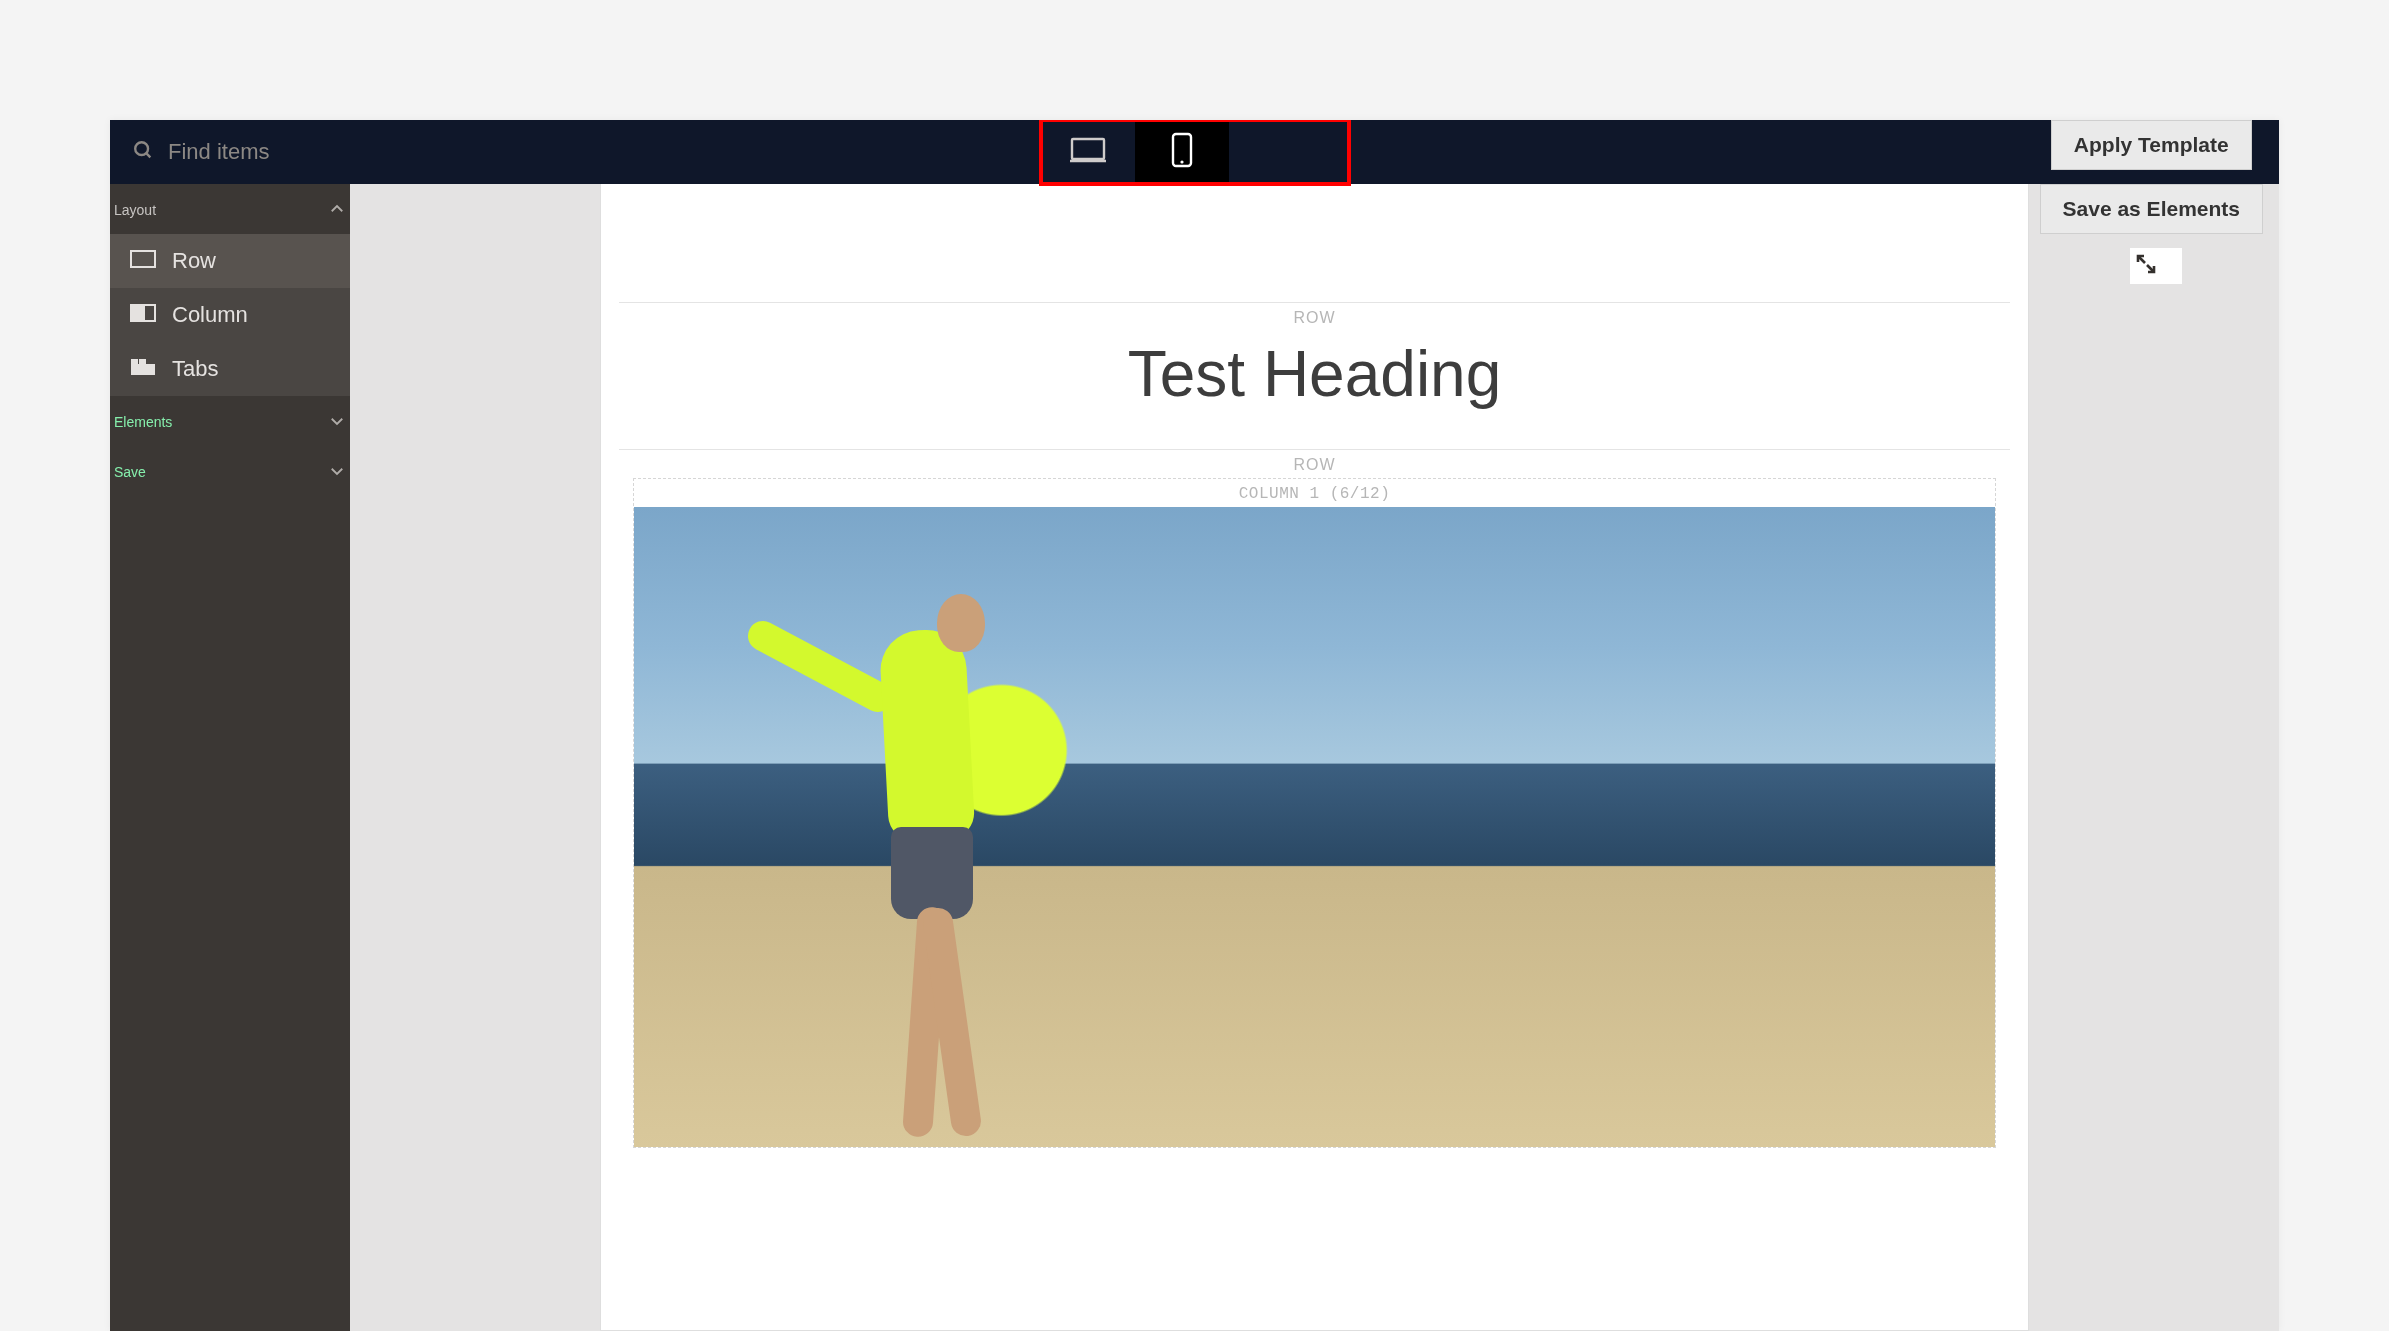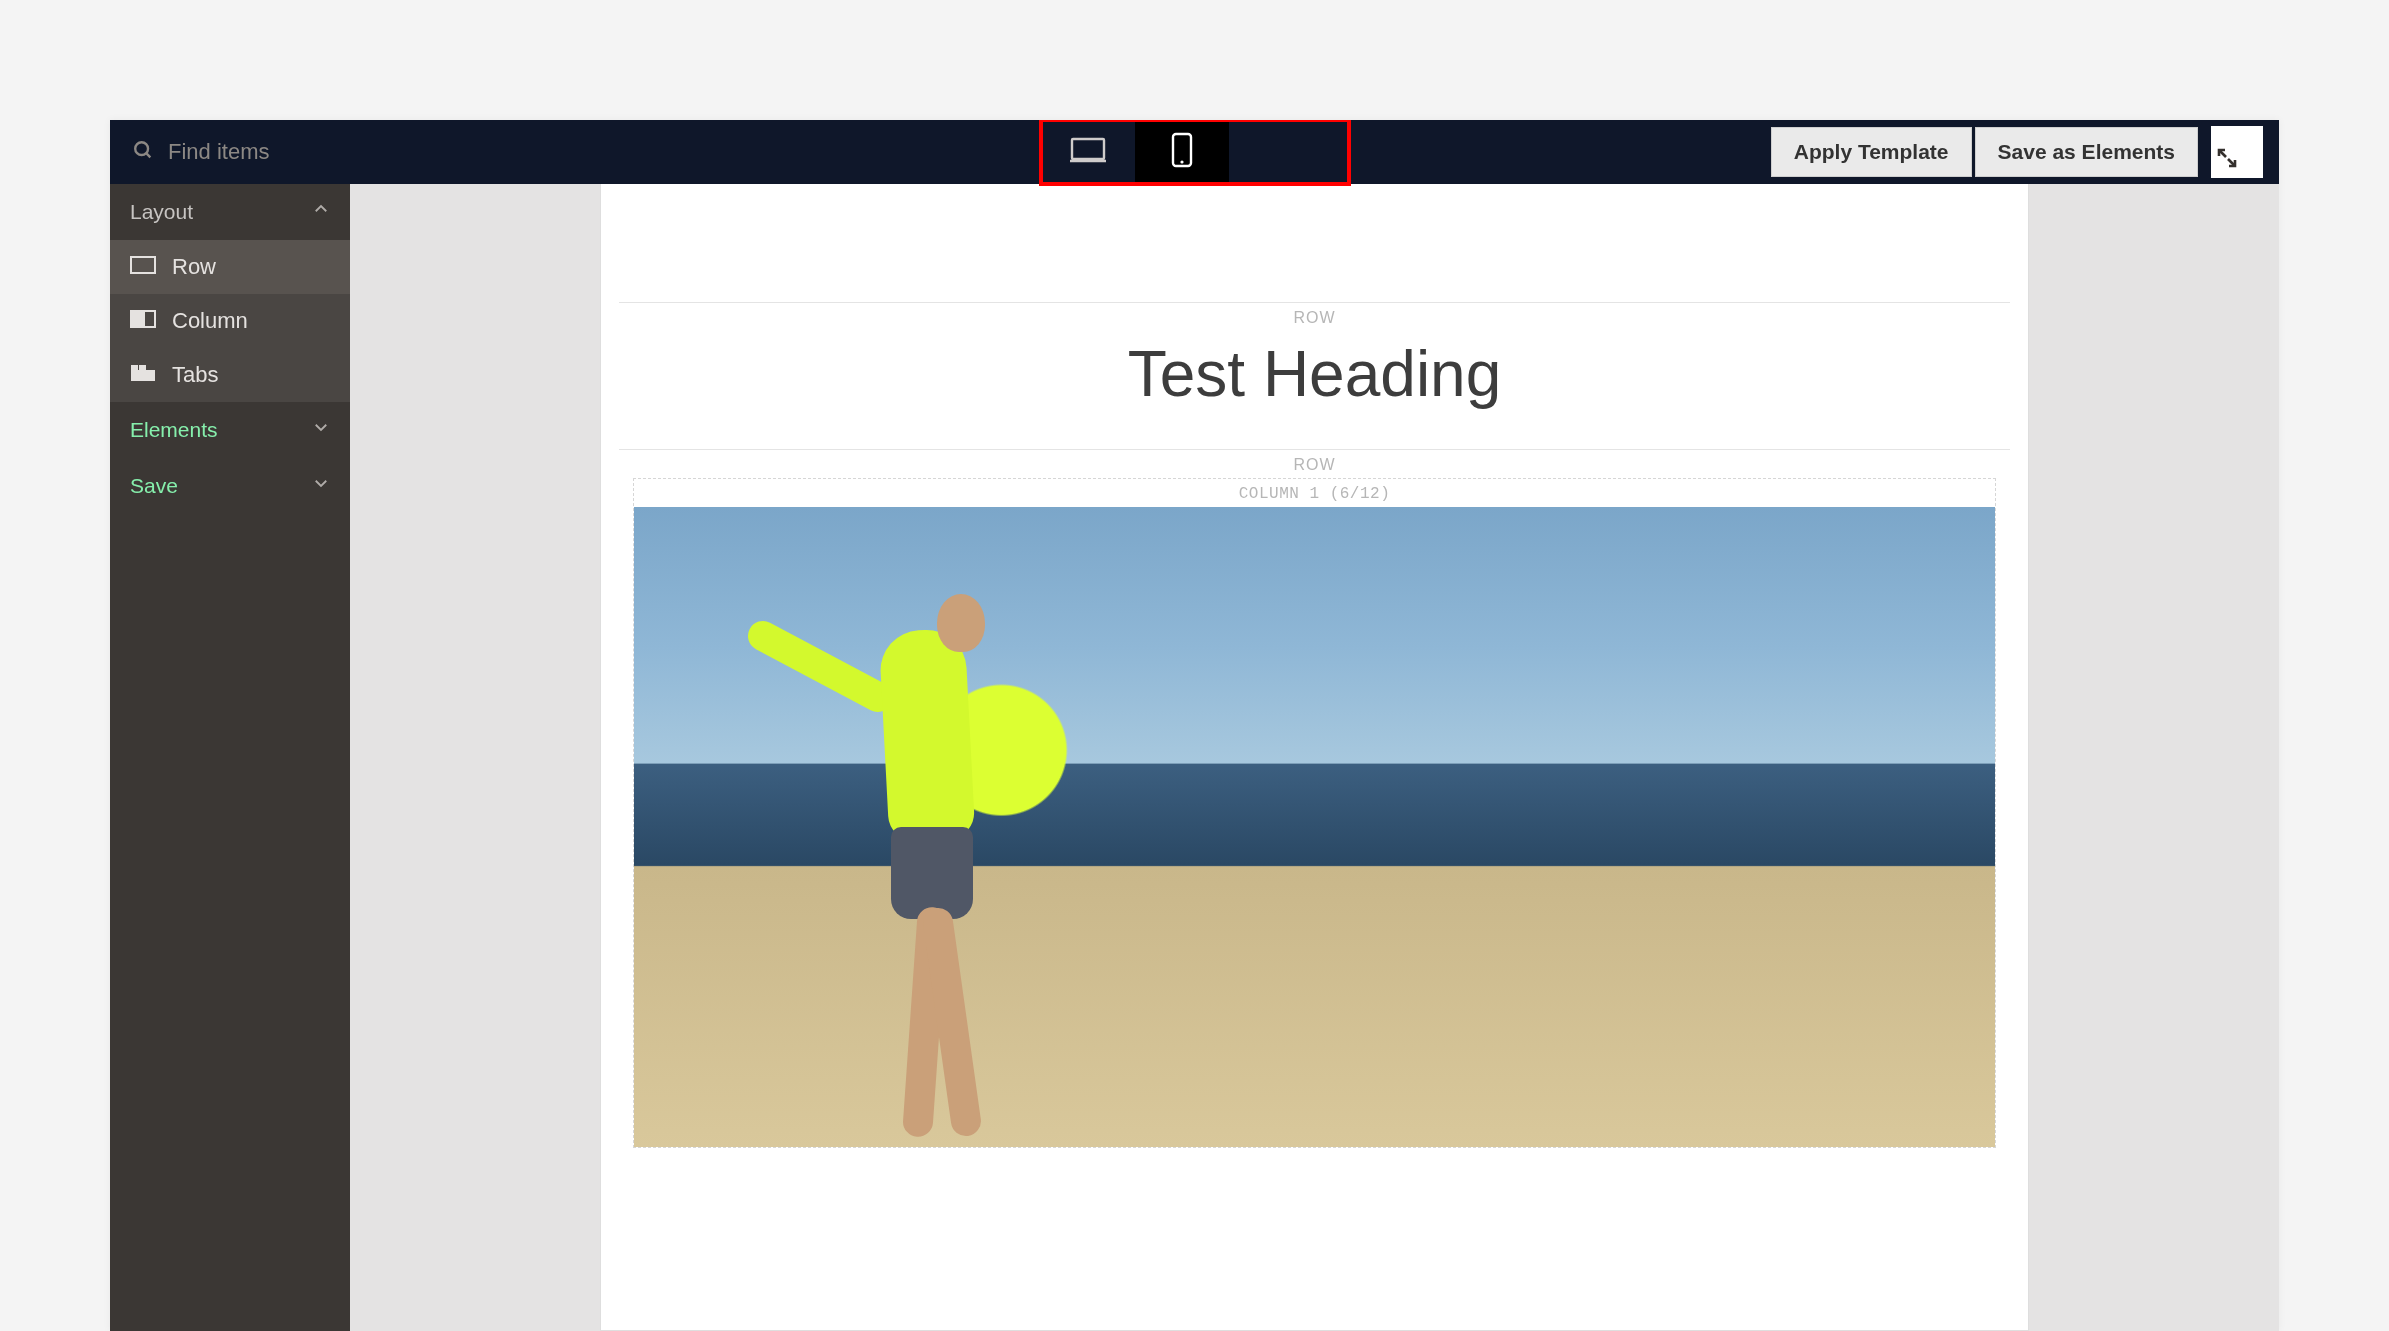--- a/index.html
+++ b/index.html
@@ -65,23 +65,24 @@
     justify-content: center;
     cursor: pointer;
   }
   .vp-btn.active { background: #000; }
   .vp-btn svg { stroke: #cfcccb; }
   .vp-btn.active svg { stroke: #fff; }
   .topbar-right {
     margin-left: auto;
     display: flex;
     align-items: center;
-    gap: 3px;
+    gap: 14px;
     padding-right: 16px;
     height: 100%;
+    flex-direction: column;
   }
   .btn {
     background: #eaeaea;
     border: 1px solid #cfcfcf;
     color: #333;
     font-size: 21px;
     font-weight: 600;
     padding: 12px 22px;
     cursor: pointer;
   }
@@ -107,24 +108,24 @@
   
   .sidebar {
     width: 240px;
     background: #3b3734;
     color: #d9d6d4;
     display: flex;
     flex-direction: column;
   }
   .group-header {
     display: flex;
-    align-items: flex-start;
+    align-items: flex-end;
     justify-content: space-between;
-    padding: 16px 20px;
-    font-size: 21px;
+    padding: 16px 4px;
+    font-size: 14px;
     color: #c7c4c2;
     background: #3b3734;
     cursor: pointer;
   }
   .group-header.muted { color: #86efac; }
   .group-items { background: #4a4643; }
   .item {
     display: flex;
     align-items: center;
     gap: 16px;

